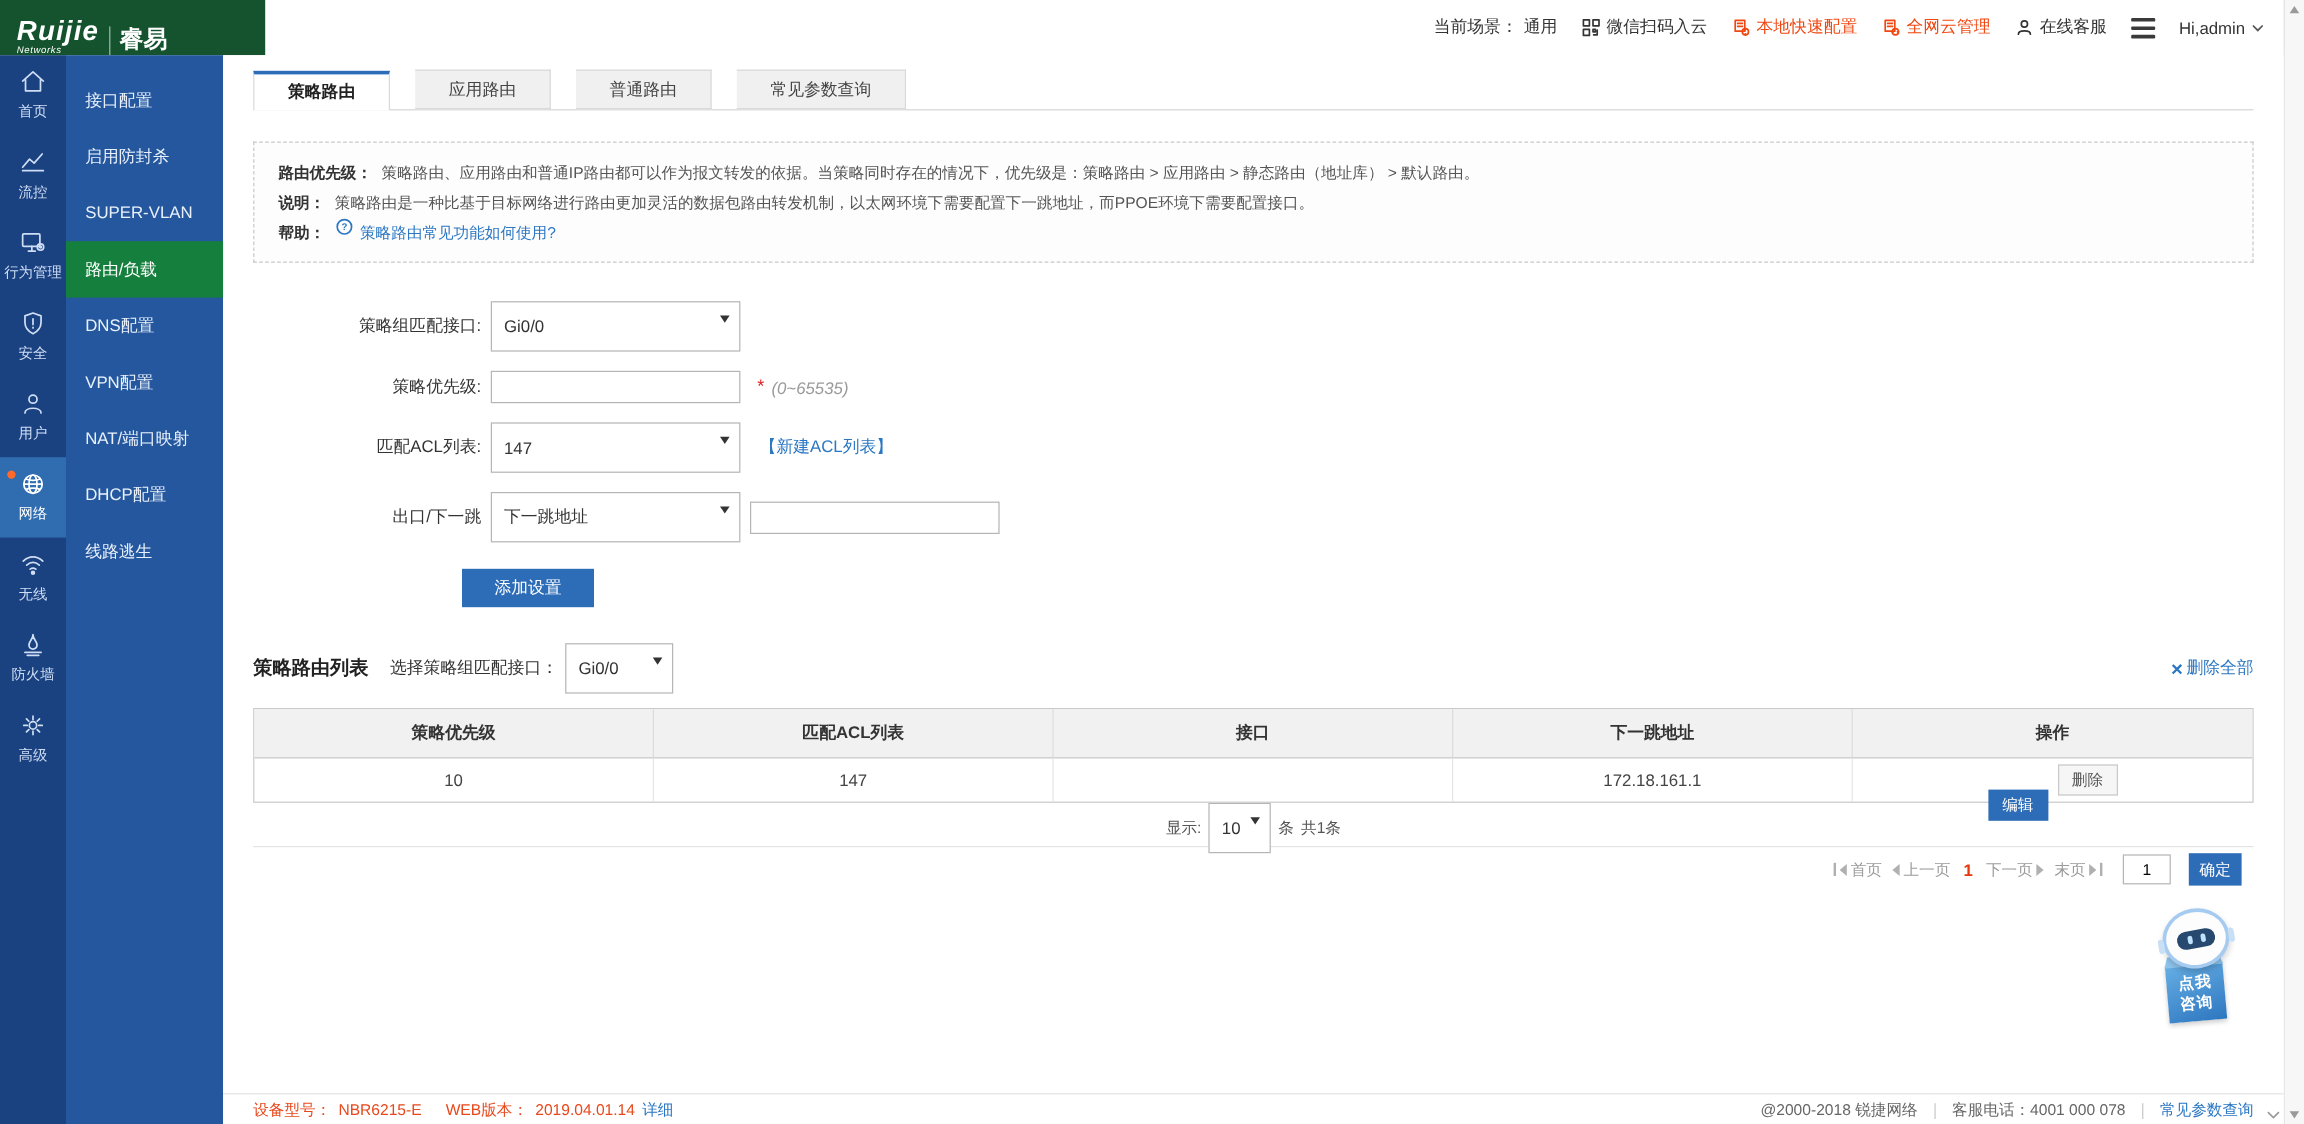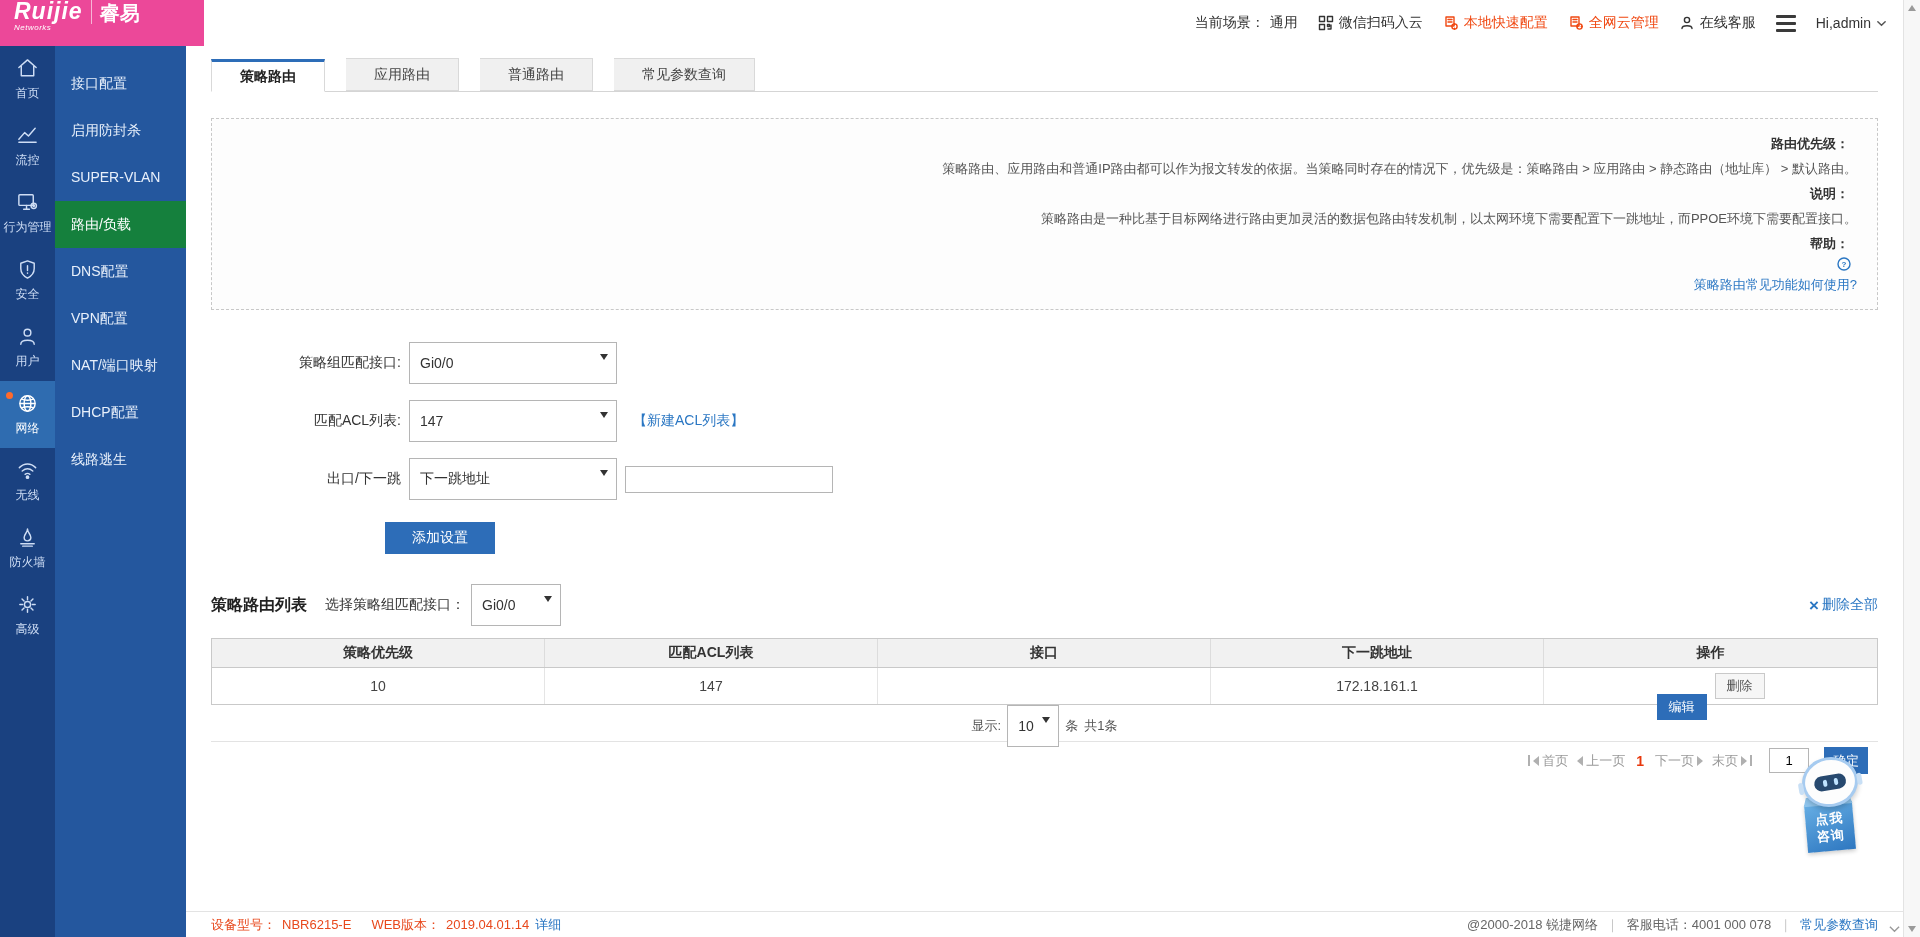--- a/index.html
+++ b/index.html
@@ -3,21 +3,21 @@
 <meta charset="utf-8">
 <style>
   * { margin:0; padding:0; box-sizing:border-box; }
   html,body { width:1920px; height:937px; overflow:hidden; }
   body { font-family:"Liberation Sans","DejaVu Sans",sans-serif; background:#fff; color:#333; }
   .page { width:1920px; height:937px; display:flex; }
   .app { flex:1; display:flex; flex-direction:column; min-width:0; }
 
   
   .topbar { height:46px; background:#fff; display:flex; align-items:stretch; flex-shrink:0; }
-  .logo-block { width:204px; background:#ec4899; color:#fff; display:flex; align-items:flex-start; padding-left:14px; gap:8px; flex-shrink:0; }
+  .logo-block { width:221px; background:#14532d; color:#fff; display:flex; align-items:flex-end; padding-left:14px; gap:8px; flex-shrink:0; }
   .logo-main { display:flex; flex-direction:column; line-height:1; }
   .logo-brand { font-size:23px; font-weight:bold; font-style:italic; letter-spacing:1px; }
   .logo-sub { font-size:8px; font-style:italic; margin-top:1px; letter-spacing:.5px; }
   .logo-divider { width:1px; height:24px; background:rgba(255,255,255,.6); }
   .logo-product { font-size:20px; font-weight:bold; }
   .topbar-items { margin-left:auto; display:flex; align-items:center; gap:20px; padding-right:16px; font-size:14px; color:#333; white-space:nowrap; }
   .tb-item { display:flex; align-items:center; gap:5px; cursor:pointer; }
   .tb-red { color:#f04812; }
   .tb-static { cursor:default; }
   .hamburger { display:flex; flex-direction:column; gap:4px; cursor:pointer; }
@@ -42,21 +42,21 @@
   .content { flex:1; background:#fff; display:flex; flex-direction:column; min-width:0; position:relative; }
 
   
   .tabbar { margin:12px 25px 0; display:flex; align-items:flex-end; border-bottom:1px solid #d5d5d5;gap:21px; }
   .tab { height:33px; padding:0 28px; display:flex; align-items:center; font-size:14px; color:#444; background:#f0f0f0; border:1px solid #d9d9d9; border-left:none; cursor:pointer; }
   .tab:first-child { border-left:1px solid #d9d9d9; }
   .tab.active { background:#fff; border-top:3px solid #2d6db8; border-bottom:1px solid #fff; margin-bottom:-1px; font-weight:bold; color:#222; }
 
   
   .infobox { margin:26px 25px 0; border:1px dashed #c8c8c8; background:#fdfdfd; padding:12px 20px; font-size:13px; color:#555; }
-  .info-line { line-height:25px; display:flex; align-items:flex-end; flex-wrap:nowrap;flex-direction:column; }
+  .info-line { line-height:25px; display:flex; align-items:flex-start; flex-wrap:nowrap; }
   .info-label { font-weight:bold; color:#333; margin-right:8px; flex-shrink:0; }
   .help-icon { width:16px; height:16px; margin-right:5px; flex-shrink:0; }
   .link { color:#2b77c3; text-decoration:none; cursor:pointer; }
 
   
   .form { margin-top:32px; }
   .form-row { display:flex; align-items:center; margin-bottom:16px;padding-left:32px; }
   .form-label { width:191px; text-align:right; padding-right:8px; font-size:14px; color:#333; flex-shrink:0; }
   .select { width:208px; height:42px; border:1px solid #b5b5b5; background:#fff; display:flex; align-items:center; padding:0 10px; font-size:14px; color:#333; position:relative; cursor:pointer; flex-shrink:0; }
   .select-arrow { position:absolute; right:8px; top:11px; width:0; height:0; border-left:4px solid transparent; border-right:4px solid transparent; border-top:6px solid #333; }
@@ -74,21 +74,21 @@
   .list-title { font-size:16px; font-weight:bold; color:#222; }
   .list-filter-label { margin-left:18px; font-size:14px; color:#333; }
   .select-sm { width:90px; margin-left:6px; }
   .delete-all { margin-left:auto; display:flex; align-items:center; gap:3px; font-size:14px; cursor:pointer; color:#2b77c3; }
   .x-icon { font-size:17px; font-weight:bold; line-height:1; }
 
   
   .table { margin:12px 25px 0; border:1px solid #c9c9c9; }
   .trow { display:grid; grid-template-columns:repeat(5,1fr); }
   .thead { background:#f1f1f1; border-bottom:1px solid #c9c9c9; }
-  .th { height:28px; display:flex; align-items:center; justify-content:center; font-size:14px; font-weight:bold; color:#333; border-right:1px solid #dcdcdc; }
+  .th { height:40px; display:flex; align-items:center; justify-content:center; font-size:14px; font-weight:bold; color:#333; border-right:1px solid #dcdcdc; }
   .th:last-child { border-right:none; }
   .td { height:36px; display:flex; align-items:center; justify-content:center; font-size:14px; color:#444; border-right:1px solid #e5e5e5; gap:8px; }
   .td:last-child { border-right:none; }
   .btn-edit { padding:4px 12px; font-size:13px;margin-top:41px; }
   .btn-del { padding:3px 11px; font-size:13px; background:#f6f6f6; border:1px solid #c9c9c9; color:#555; }
 
   
   .pagination { margin:0 25px; height:37px; display:flex; align-items:center; border-bottom:1px solid #e3e3e3; font-size:13px; color:#555; padding:0 10px;flex-direction:column; }
   .pag-left { display:flex; align-items:center; gap:6px; }
   .pag-right { margin-left:auto; display:flex; align-items:center; gap:9px; color:#9a9a9a; }
@@ -306,20 +306,26 @@
           </div>
         </div>
 
         <div class="form">
           <div class="form-row">
             <span class="form-label">策略组匹配接口:</span>
             <div class="select">
               <span>Gi0/0</span>
               <span class="select-arrow"></span>
             </div>
+          </div>
+          <div class="form-row">
+            <span class="form-label">策略优先级:</span>
+            <input class="text-input" type="text" value="" style="">
+            <span class="req-star">*</span>
+            <span class="hint">(0~65535)</span>
           </div>
           <div class="form-row">
             <span class="form-label">匹配ACL列表:</span>
             <div class="select">
               <span>147</span>
               <span class="select-arrow"></span>
             </div>
             <span class="link acl-link">【新建ACL列表】</span>
           </div>
           <div class="form-row">

